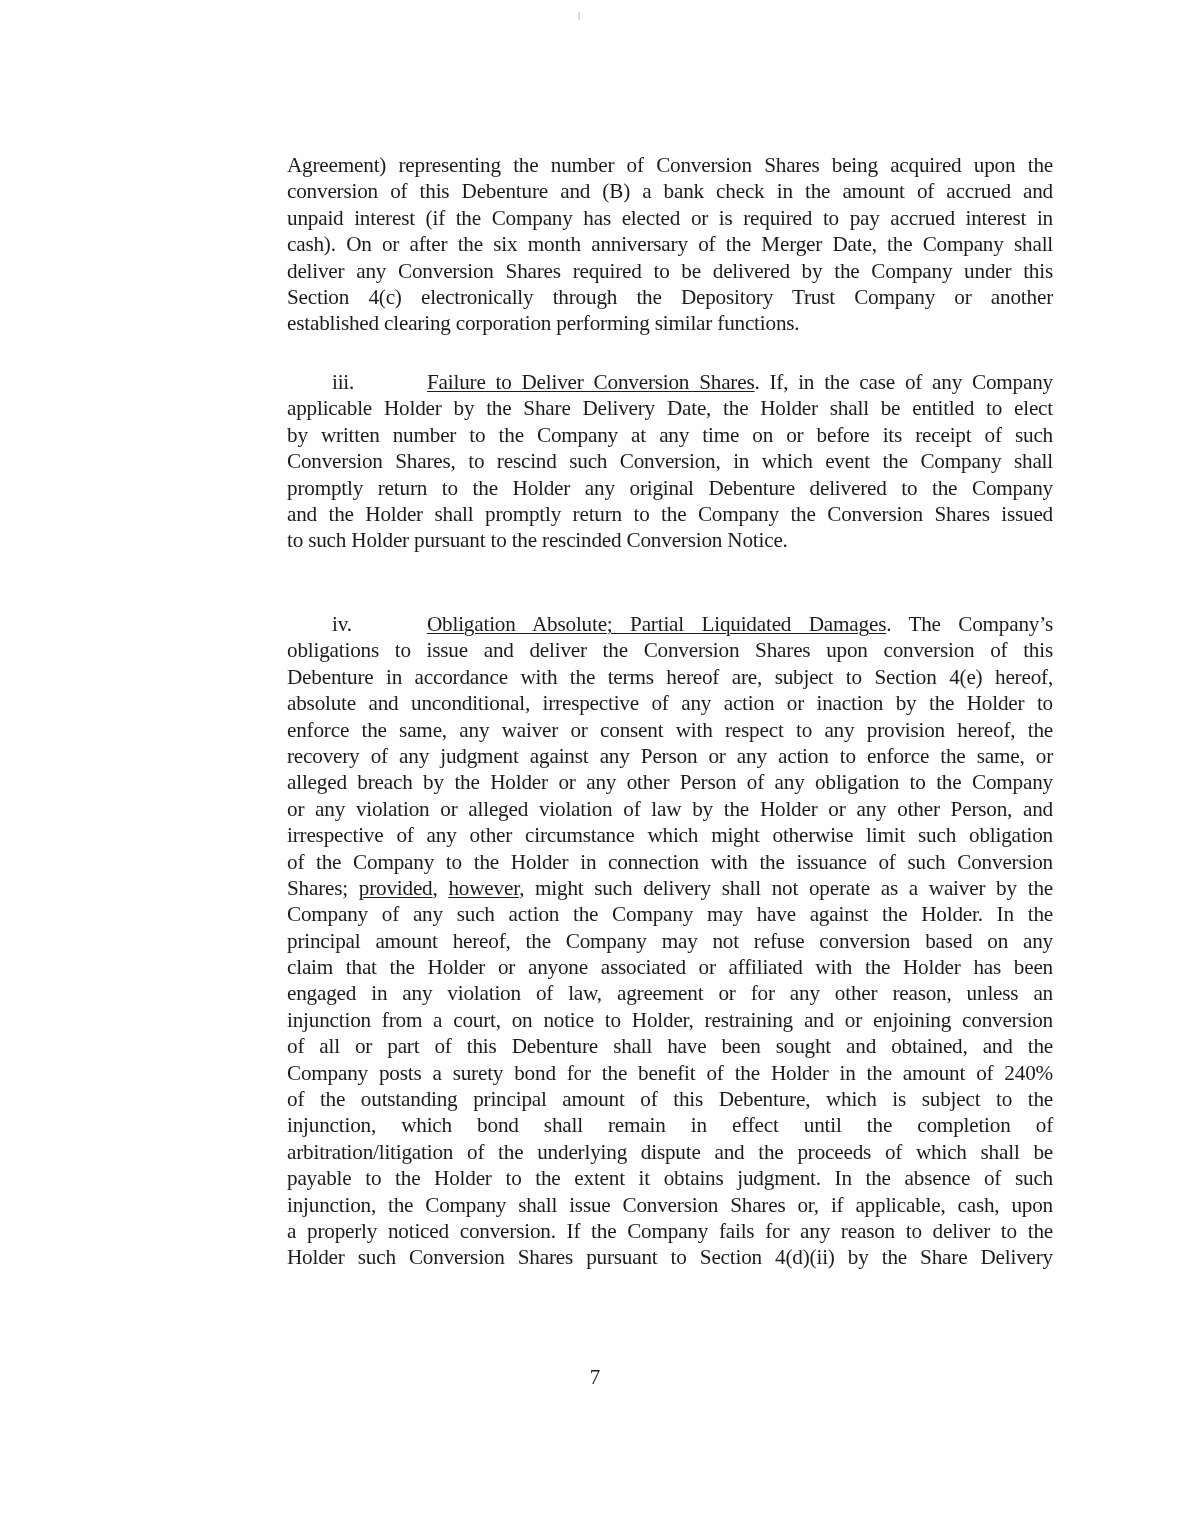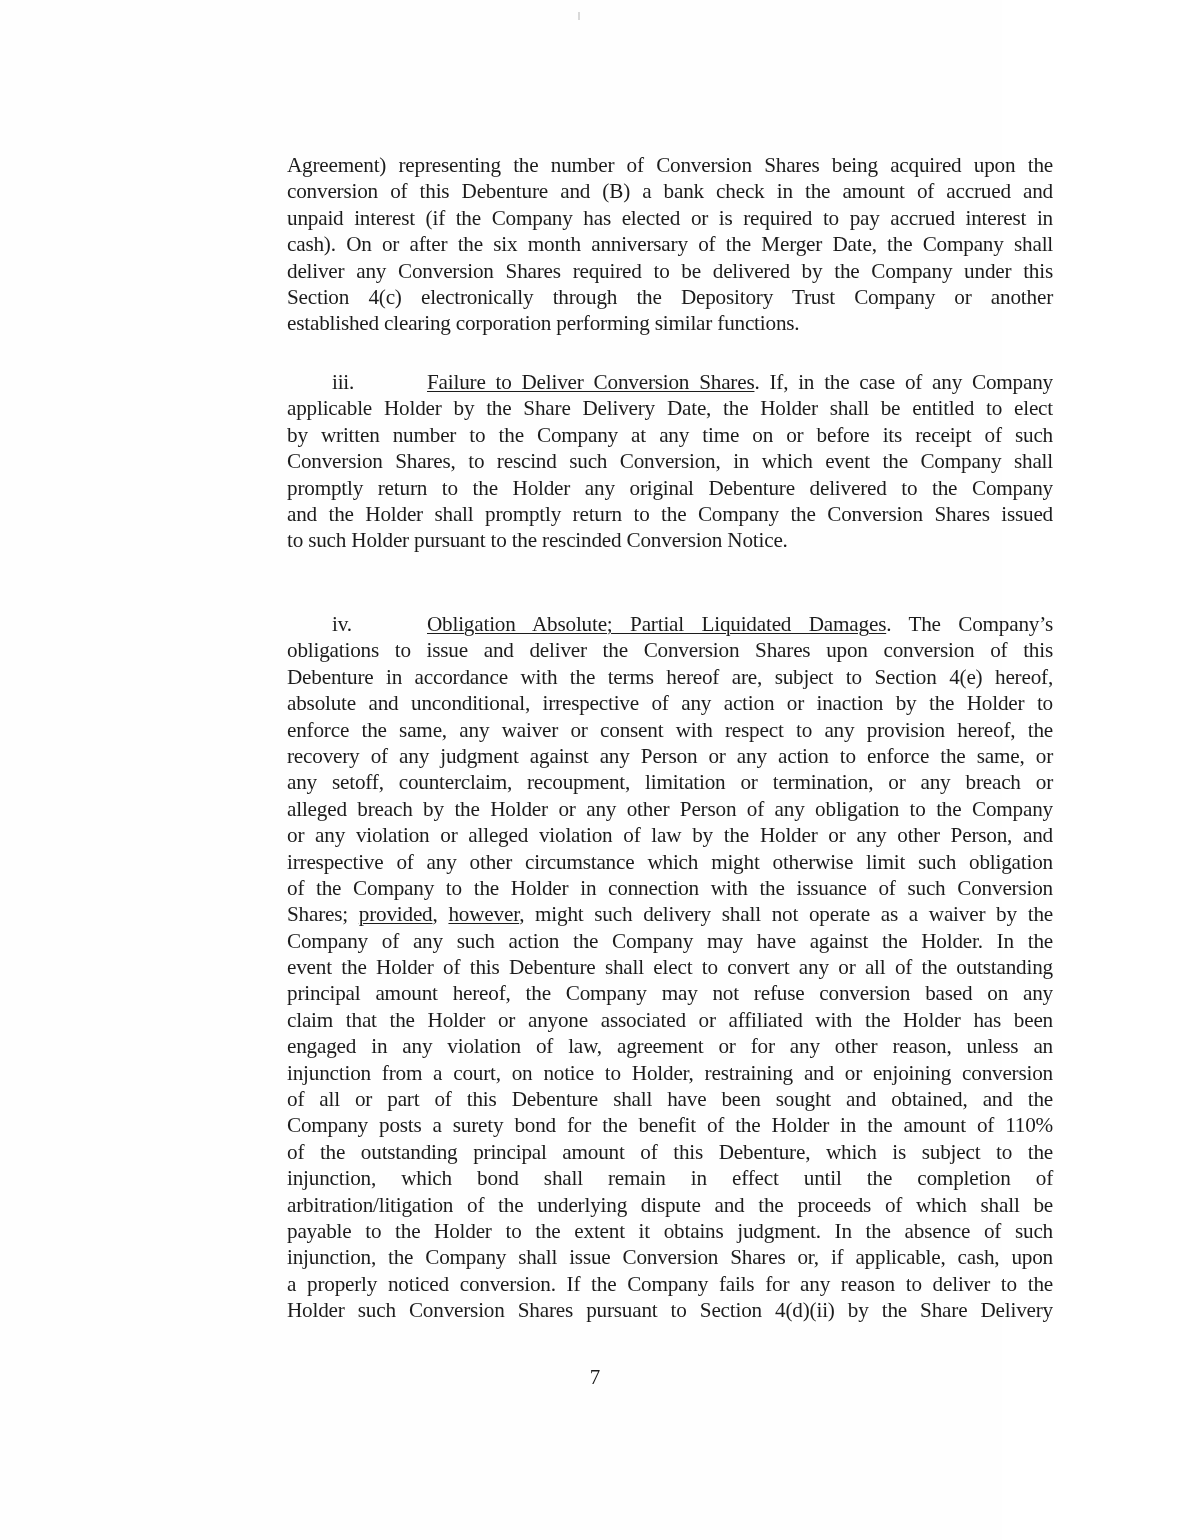--- a/index.html
+++ b/index.html
@@ -113,60 +113,54 @@
     <span class="line">
         <span class="j">absolute and unconditional, irrespective of any action or inaction by the Holder to</span>
       </span>
     <span class="line">
         <span class="j">enforce the same, any waiver or consent with respect to any provision hereof, the</span>
       </span>
     <span class="line">
         <span class="j">recovery of any judgment against any Person or any action to enforce the same, or</span>
       </span>
     <span class="line">
-        <span class="j">any setoff, counterclaim, recoupment, limitation or termination, or any breach or</span>
-      </span>
-    <span class="line">
         <span class="j">alleged breach by the Holder or any other Person of any obligation to the Company</span>
       </span>
     <span class="line">
         <span class="j">or any violation or alleged violation of law by the Holder or any other Person, and</span>
       </span>
     <span class="line">
         <span class="j">irrespective of any other circumstance which might otherwise limit such obligation</span>
       </span>
     <span class="line">
         <span class="j">of the Company to the Holder in connection with the issuance of such Conversion</span>
       </span>
     <span class="line">
         <span class="j"><span>Shares; </span><span class="u">provided</span><span>, </span><span class="u">however</span><span>, might such delivery shall not operate as a waiver by the</span></span>
       </span>
     <span class="line">
         <span class="j">Company of any such action the Company may have against the Holder.  In the</span>
       </span>
     <span class="line">
-        <span class="j">event the Holder of this Debenture shall elect to convert any or all of the outstanding</span>
-      </span>
-    <span class="line">
         <span class="j">principal amount hereof, the Company may not refuse conversion based on any</span>
       </span>
     <span class="line">
         <span class="j">claim that the Holder or anyone associated or affiliated with the Holder has been</span>
       </span>
     <span class="line">
         <span class="j">engaged in any violation of law, agreement or for any other reason, unless an</span>
       </span>
     <span class="line">
         <span class="j">injunction from a court, on notice to Holder, restraining and or enjoining conversion</span>
       </span>
     <span class="line">
         <span class="j">of all or part of this Debenture shall have been sought and obtained, and the</span>
       </span>
     <span class="line">
-        <span class="j">Company posts a surety bond for the benefit of the Holder in the amount of 110%</span>
+        <span class="j">Company posts a surety bond for the benefit of the Holder in the amount of 240%</span>
       </span>
     <span class="line">
         <span class="j">of the outstanding principal amount of this Debenture, which is subject to the</span>
       </span>
     <span class="line">
         <span class="j">injunction, which bond shall remain in effect until the completion of</span>
       </span>
     <span class="line">
         <span class="j">arbitration/litigation of the underlying dispute and the proceeds of which shall be</span>
       </span>

